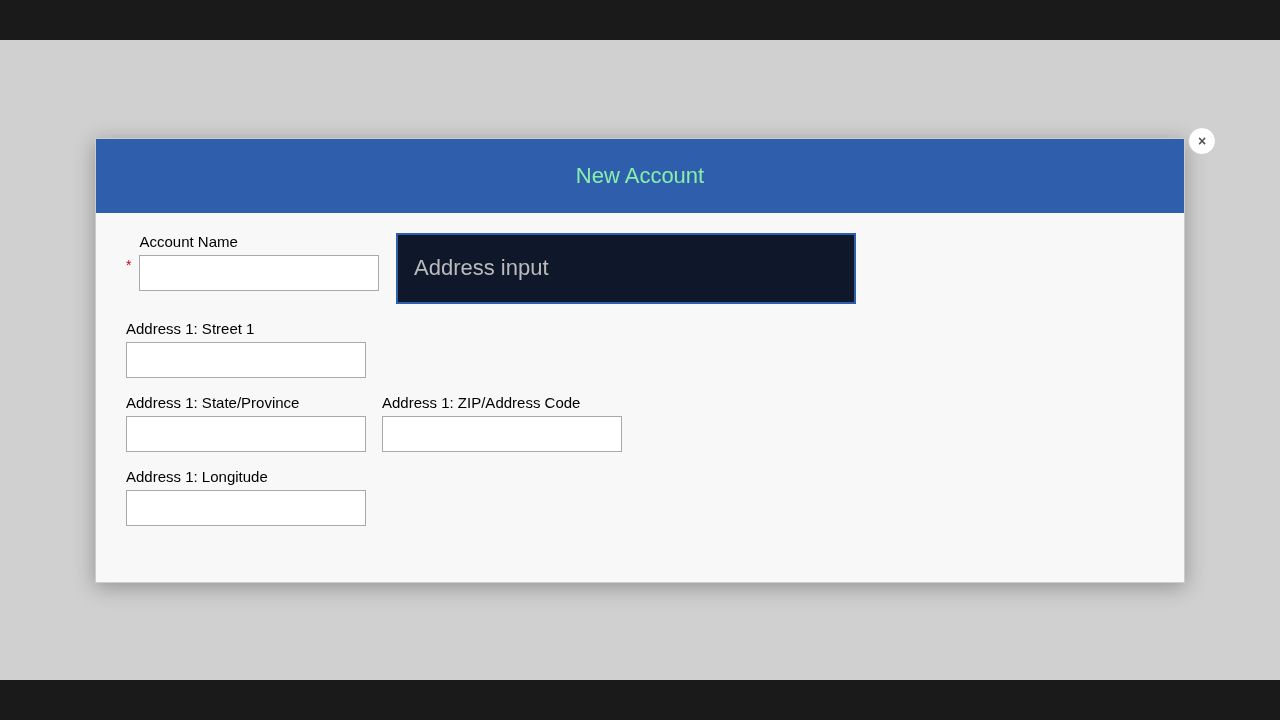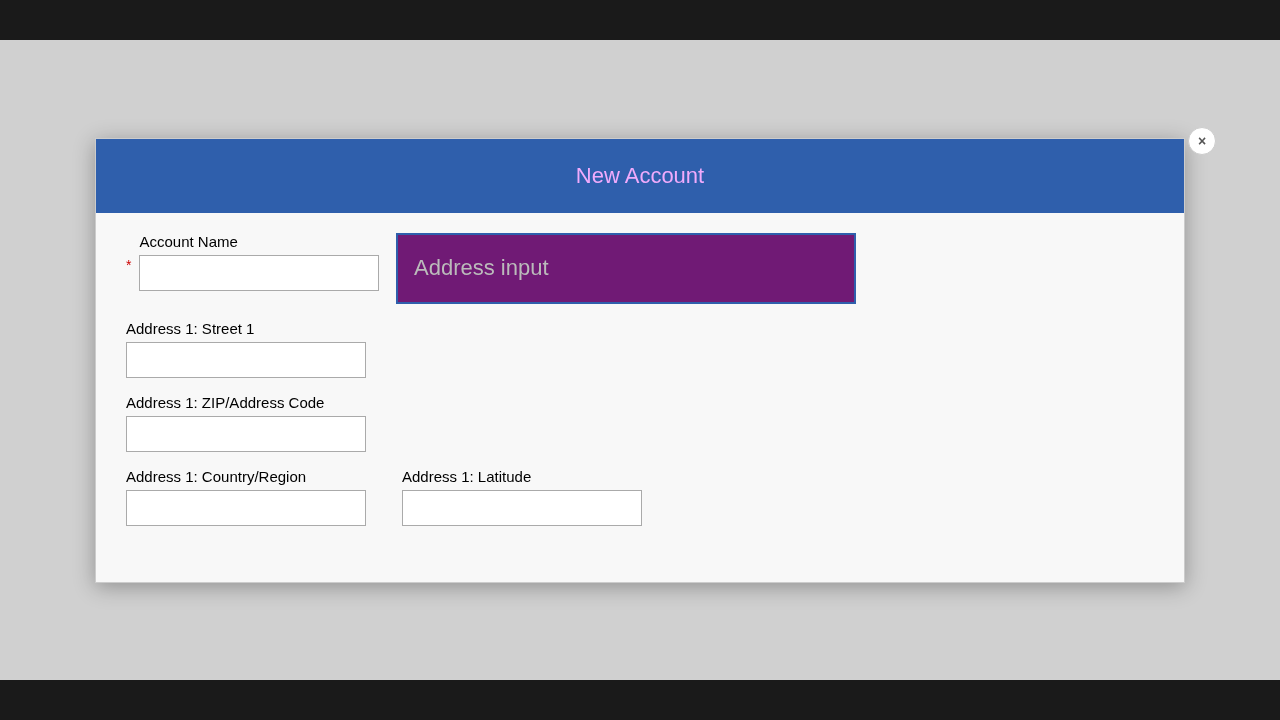--- a/index.html
+++ b/index.html
@@ -52,21 +52,21 @@
     .modal-header {
       background-color: #2f5fac;
       padding: 24px 20px;
       display: flex;
       align-items: center;
       justify-content: center;
       position: relative;
     }
 
     .modal-title {
-      color: #f0abfc;
+      color: #86efac;
       font-size: 22px;
       font-weight: normal;
     }
 
     .close-button {
       position: absolute;
       right: -32px;
       top: -12px;
       width: 28px;
       height: 28px;
@@ -82,21 +82,21 @@
       font-weight: bold;
     }
 
     .modal-body {
       background: #f8f8f8;
       padding: 20px 30px 40px 30px;
     }
 
     .form-row {
       display: flex;
-      gap: 36px;
+      gap: 16px;
       margin-bottom: 16px;
       align-items: center;
     }
 
     .form-group {
       display: flex;
       flex-direction: column;
       flex: 1;
     }
 
@@ -121,21 +121,21 @@
       background: #ffffff;
       padding: 4px 8px;
       font-size: 14px;
       color: #333;
       outline: none;
     }
 
     .address-input-field {
       height: 71px;
       border: 2px solid #2f5fac;
-      background: #701a75;
+      background: #0f172a;
       padding: 12px 16px;
       font-size: 22px;
       color: #999;
       outline: none;
       width: 100%;
     }
 
     .address-input-field::placeholder {
       color: #bbb;
     }
@@ -202,33 +202,33 @@
 
     <div class="form-row">
       <div class="form-group narrow">
         <label>Address 1: Street 1</label>
         <input type="text" style="">
       </div>
     </div>
 
     <div class="form-row">
       <div class="form-group narrow">
+        <label>Address 1: State/Province</label>
+        <input type="text" style="">
+      </div>
+      <div class="form-group narrow">
         <label>Address 1: ZIP/Address Code</label>
         <input type="text" style="">
       </div>
     </div>
 
+
     <div class="form-row">
       <div class="form-group narrow">
-        <label>Address 1: Country/Region</label>
-        <input type="text" style="">
-      </div>
-      <div class="form-group narrow">
-        <label>Address 1: Latitude</label>
-        <input type="text" style="">
-      </div>
-    </div>
-
+        <label>Address 1: Longitude</label>
+        <input type="text" style="">
+      </div>
+    </div>
 
   </div>
 </div>
 
 <div class="taskbar-bottom"></div>
 
 </body></html>

